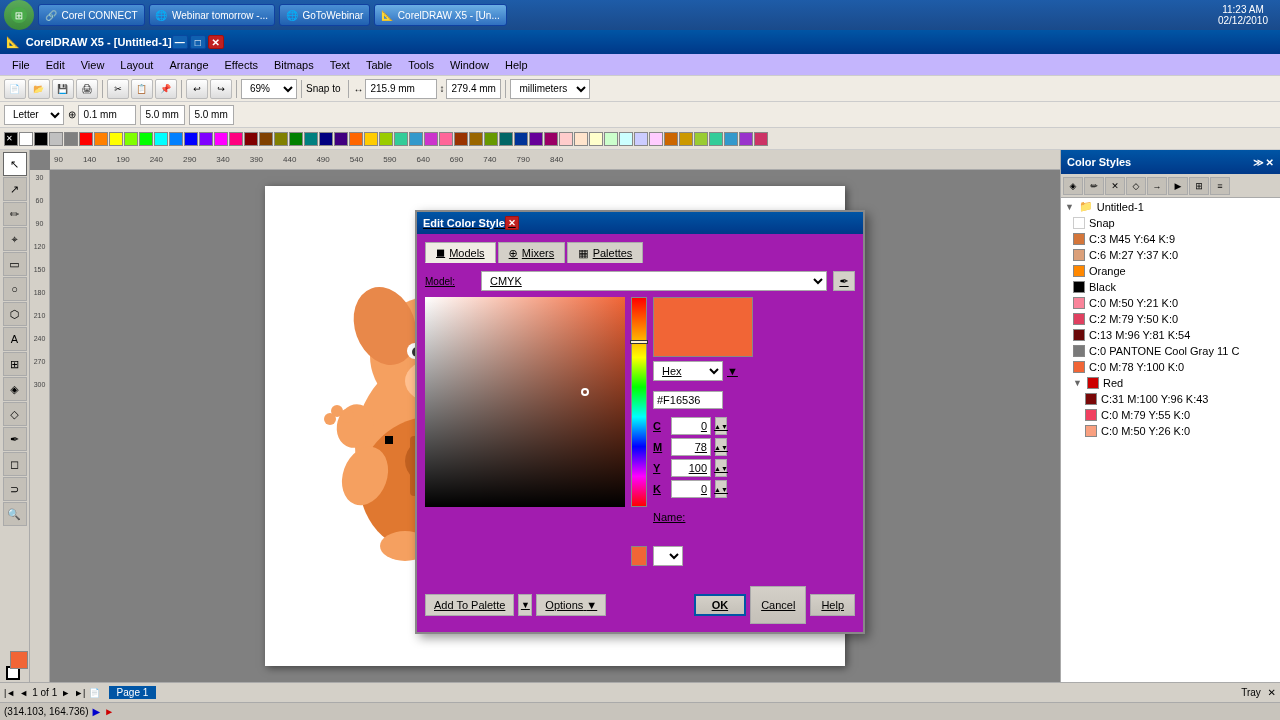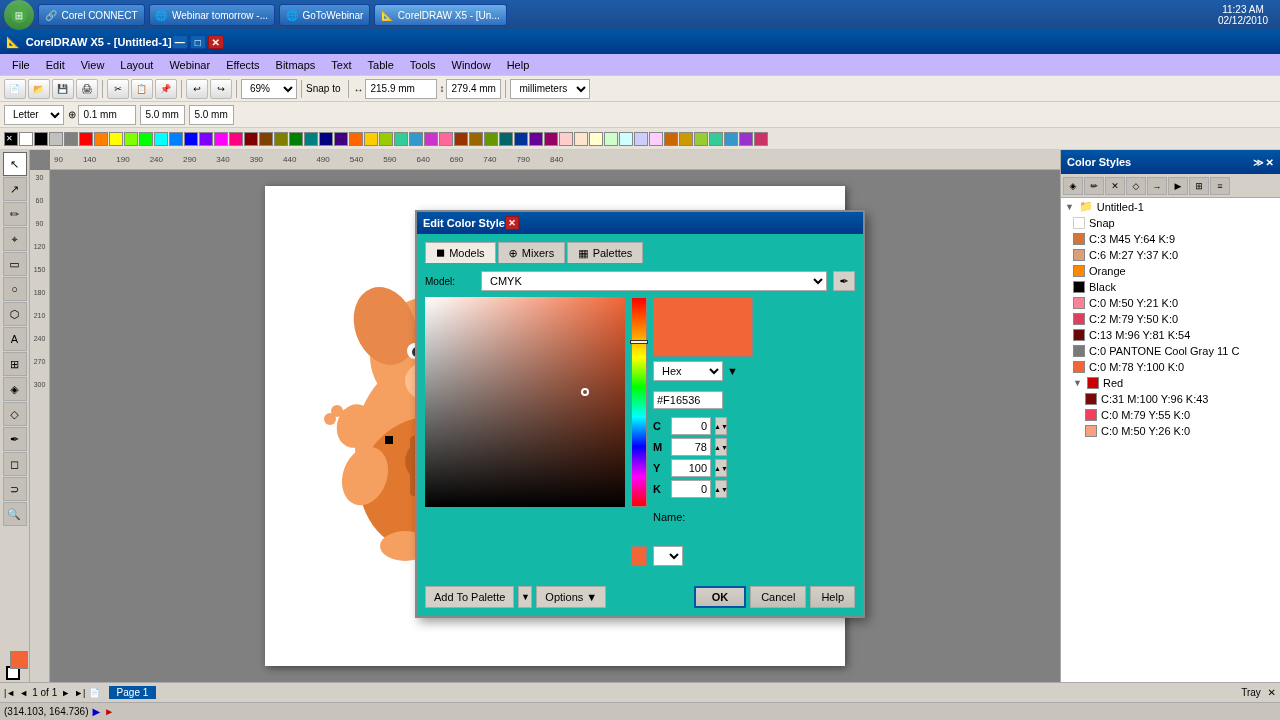--- a/index.html
+++ b/index.html
@@ -54,21 +54,21 @@
     .tree-item { padding: 2px 4px; display: flex; align-items: center; gap: 4px; cursor: pointer; font-size: 11px; }
     .color-swatch-sm { width: 12px; height: 12px; border: 1px solid #888; flex-shrink: 0; }
     .tree-indent { padding-left: 12px; }
     .tree-expand { width: 10px; font-size: 9px; color: #666; }
 
     
     .statusbar { height: 20px; background: #d4d0c8; border-top: 1px solid #aaa; display: flex; align-items: center; padding: 0 4px; font-size: 10px; gap: 8px; }
 
     
     .dialog-overlay { position: fixed; top: 0; left: 0; right: 0; bottom: 0; pointer-events: none; }
-    .dialog { position: absolute; top: 210px; left: 415px; width: 450px; background: #14b8a6; border: 2px solid #888; box-shadow: 4px 4px 10px rgba(0,0,0,0.4); pointer-events: all; }
+    .dialog { position: absolute; top: 210px; left: 415px; width: 450px; background: #a21caf; border: 2px solid #888; box-shadow: 4px 4px 10px rgba(0,0,0,0.4); pointer-events: all; text-decoration: underline; }
     .dialog-titlebar { height: 22px; background: linear-gradient(to bottom, #0055a5, #003888); display: flex; align-items: center; padding: 0 6px; color: white; font-size: 11px; font-weight: bold; }
     .dialog-close { width: 14px; height: 14px; background: #c02020; border: 1px solid #a01010; color: white; font-size: 9px; cursor: pointer; display: flex; align-items: center; justify-content: center; border-radius: 1px; }
     .dialog-body { padding: 8px; }
     .dialog-tabs { display: flex; gap: 2px; margin-bottom: 8px; }
     .dialog-tab { padding: 3px 10px; background: #d4d0c8; border: 1px solid #aaa; border-bottom: none; cursor: pointer; font-size: 11px; display: flex; align-items: center; gap: 4px; }
     .dialog-tab.active { background: #f0ece4; border-bottom: 1px solid #f0ece4; }
     .dialog-row { display: flex; align-items: center; gap: 6px; margin-bottom: 6px; }
     .dialog-label { width: 50px; font-size: 10px; }
     .dialog-select { height: 20px; background: white; border: 1px solid #aaa; padding: 0 4px; font-size: 11px; flex: 1; }
     .eyedropper-btn { width: 22px; height: 20px; background: #d4d0c8; border: 1px solid #aaa; cursor: pointer; display: flex; align-items: center; justify-content: center; font-size: 11px; }
@@ -89,21 +89,21 @@
     .hex-input { width: 70px; height: 18px; border: 1px solid #aaa; background: white; padding: 0 3px; font-size: 11px; }
     .name-row { display: flex; align-items: center; gap: 4px; margin-bottom: 19px; }
     .name-label { font-size: 11px; }
     .name-select { flex: 1; height: 20px; background: white; border: 1px solid #aaa; padding: 0 4px; font-size: 11px; }
 
     
     .dialog-footer { display: flex; align-items: center; gap: 4px; padding: 4px 8px 8px; }
     .btn-palette { height: 22px; background: #d4d0c8; border: 1px solid #aaa; padding: 0 8px; font-size: 11px; cursor: pointer; }
     .btn-dropdown { width: 14px; height: 22px; background: #d4d0c8; border: 1px solid #aaa; cursor: pointer; font-size: 9px; display: flex; align-items: center; justify-content: center; }
     .btn-ok { height: 22px; background: linear-gradient(to bottom, #d4d0c8, #c4c0b8); border: 2px solid #0055a5; padding: 0 16px; font-size: 11px; cursor: pointer; font-weight: bold; }
-    .btn-cancel { height: 22px; background: linear-gradient(to bottom, #d4d0c8, #c4c0b8); border: 1px solid #aaa; padding: 0 10px; font-size: 11px; cursor: pointer; }
+    .btn-cancel { height: 38px; background: linear-gradient(to bottom, #d4d0c8, #c4c0b8); border: 1px solid #aaa; padding: 0 10px; font-size: 11px; cursor: pointer; }
     .btn-help { height: 22px; background: linear-gradient(to bottom, #d4d0c8, #c4c0b8); border: 1px solid #aaa; padding: 0 10px; font-size: 11px; cursor: pointer; }
 
     
     .grad-canvas { width: 200px; height: 210px; background: linear-gradient(to bottom, transparent, black), linear-gradient(to right, white, #f16536); position: relative; }
     .grad-cursor { position: absolute; width: 8px; height: 8px; border: 2px solid white; border-radius: 50%; top: 45%; left: 80%; transform: translate(-50%, -50%); pointer-events: none; }
     .hue-strip { width: 16px; height: 210px; background: linear-gradient(to bottom, #ff0000, #ff8000, #ffff00, #00ff00, #00ffff, #0000ff, #ff00ff, #ff0000); position: relative; border: 1px solid #888; }
     .hue-cursor { position: absolute; left: -2px; right: -2px; height: 4px; background: rgba(255,255,255,0.8); border: 1px solid #333; top: 20%; pointer-events: none; }
     .hue-selector { position: absolute; bottom: 0; width: 16px; height: 20px; background: #f16536; border: 1px solid #888; }
 
     .second-toolbar { height: 26px; background: #f0ece4; display: flex; align-items: center; padding: 0 4px; gap: 4px; border-bottom: 1px solid #ccc; }
@@ -150,21 +150,21 @@
       <div class="win-ctrl">□</div>
       <div class="win-ctrl close">✕</div>
     </div>
   </div>
 
   <div class="menubar">
     <div class="menu-item">File</div>
     <div class="menu-item">Edit</div>
     <div class="menu-item">View</div>
     <div class="menu-item">Layout</div>
-    <div class="menu-item">Webinar</div>
+    <div class="menu-item">Arrange</div>
     <div class="menu-item">Effects</div>
     <div class="menu-item">Bitmaps</div>
     <div class="menu-item">Text</div>
     <div class="menu-item">Table</div>
     <div class="menu-item">Tools</div>
     <div class="menu-item">Window</div>
     <div class="menu-item">Help</div>
   </div>
 
   <div class="toolbar">

